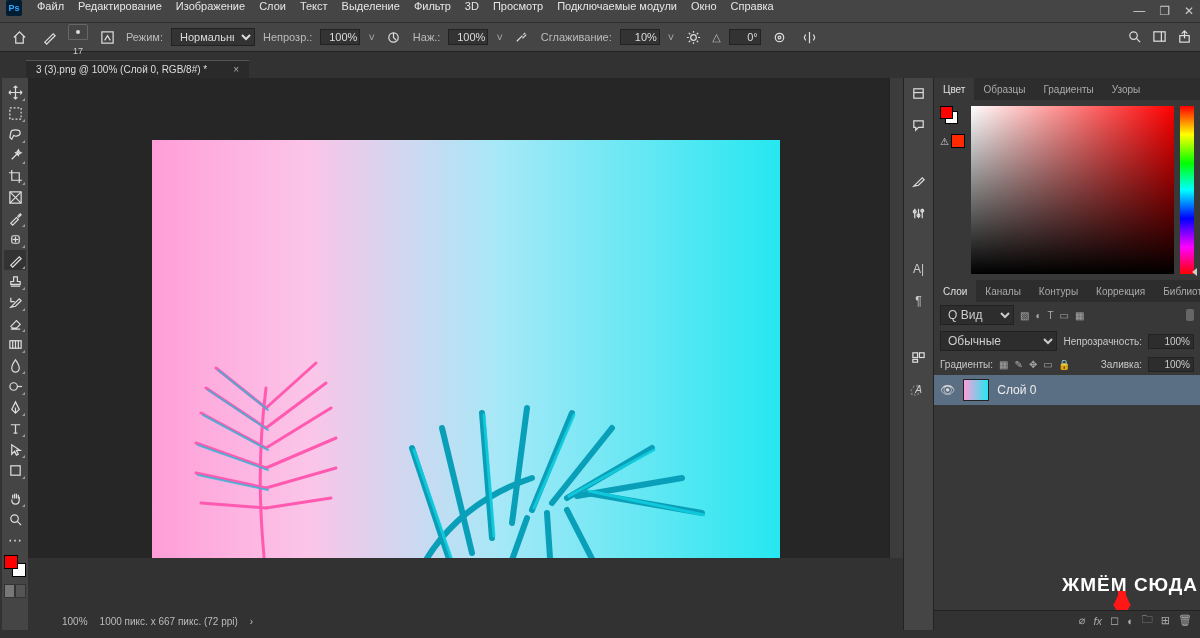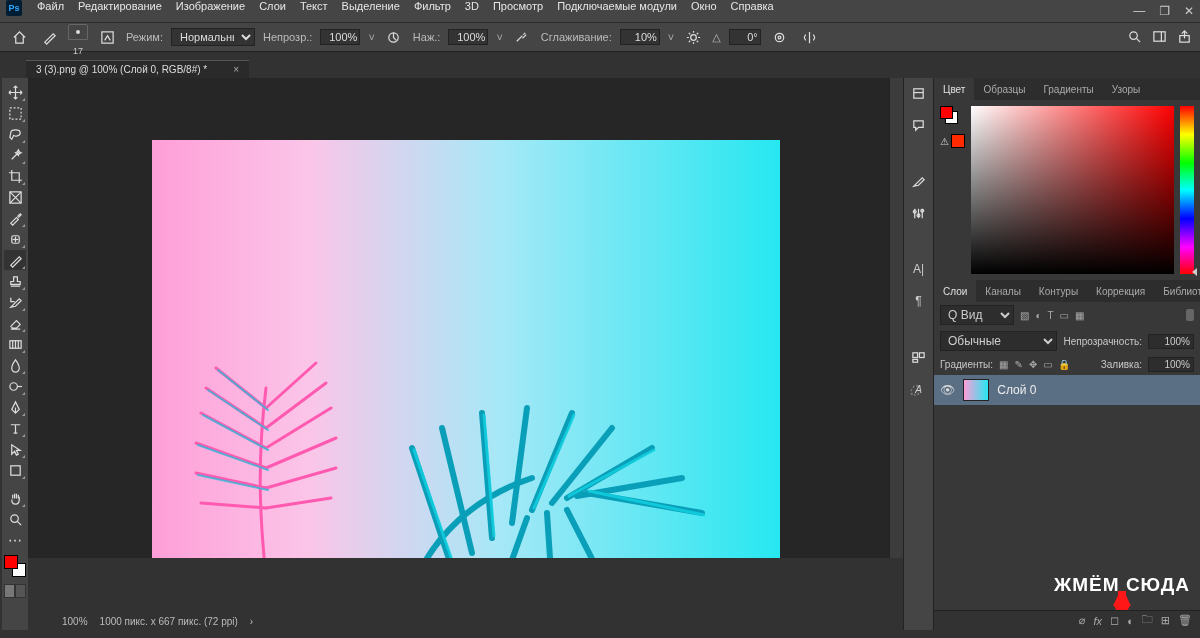--- a/index.html
+++ b/index.html
@@ -72,21 +72,21 @@
   .layers-body { flex: 1; display: flex; flex-direction: column; background: #383838; position: relative; }
   .lay-row { display: flex; align-items: center; gap: 6px; padding: 3px 6px; font-size: 10px; }
   .lay-select { background: #2d2d2d; border: 1px solid #222; color: #ccc; padding: 1px 3px; font-size: 12px; flex: 1; }
   .lay-range { background: #2d2d2d; border: 1px solid #222; color: #ccc; padding: 1px 3px; font-size: 10px; width: 46px; text-align: right; }
   .lay-icons { display: flex; gap: 6px; color: #aaa; }
   .layer-item { display: flex; align-items: center; background: #5b6f84; height: 30px; padding: 0 6px; gap: 8px; }
   .eye-ic { color: #ddd; font-size: 12px; cursor: pointer; }
   .layer-thumb { width: 26px; height: 22px; background: linear-gradient(90deg,#ff9ed8,#26e7f0); border: 1px solid #222; }
   .layer-name { color: #eee; font-size: 12px; }
 
-  .callout { position: absolute; bottom: 34px; right: 10px; font-size: 19px; font-weight: 700; letter-spacing: 1px; color: #fff; font-family: Arial, sans-serif; }
+  .callout { position: absolute; bottom: 34px; right: 2px; font-size: 19px; font-weight: 700; letter-spacing: 1px; color: #fff; font-family: Arial, sans-serif; }
   .arrow-down { position: absolute; bottom: 5px; right: 68px; }
   .arrow-down svg { display: block; }
 
   .layer-footer { position: absolute; bottom: 0; left: 0; right: 0; height: 20px; background: #323232; display: flex; align-items: center; justify-content: flex-end; gap: 8px; padding: 0 8px; border-top: 1px solid #222; }
   .layer-footer span { color: #aaa; cursor: pointer; font-size: 11px; }
 
   svg.ticon { width: 15px; height: 15px; }
   svg.ticon path, svg.ticon rect, svg.ticon circle, svg.ticon line, svg.ticon polyline, svg.ticon polygon { stroke: #ddd; stroke-width: 1.3; fill: none; }
   svg .fillw { fill: #ddd; stroke: none; }
 </style>

